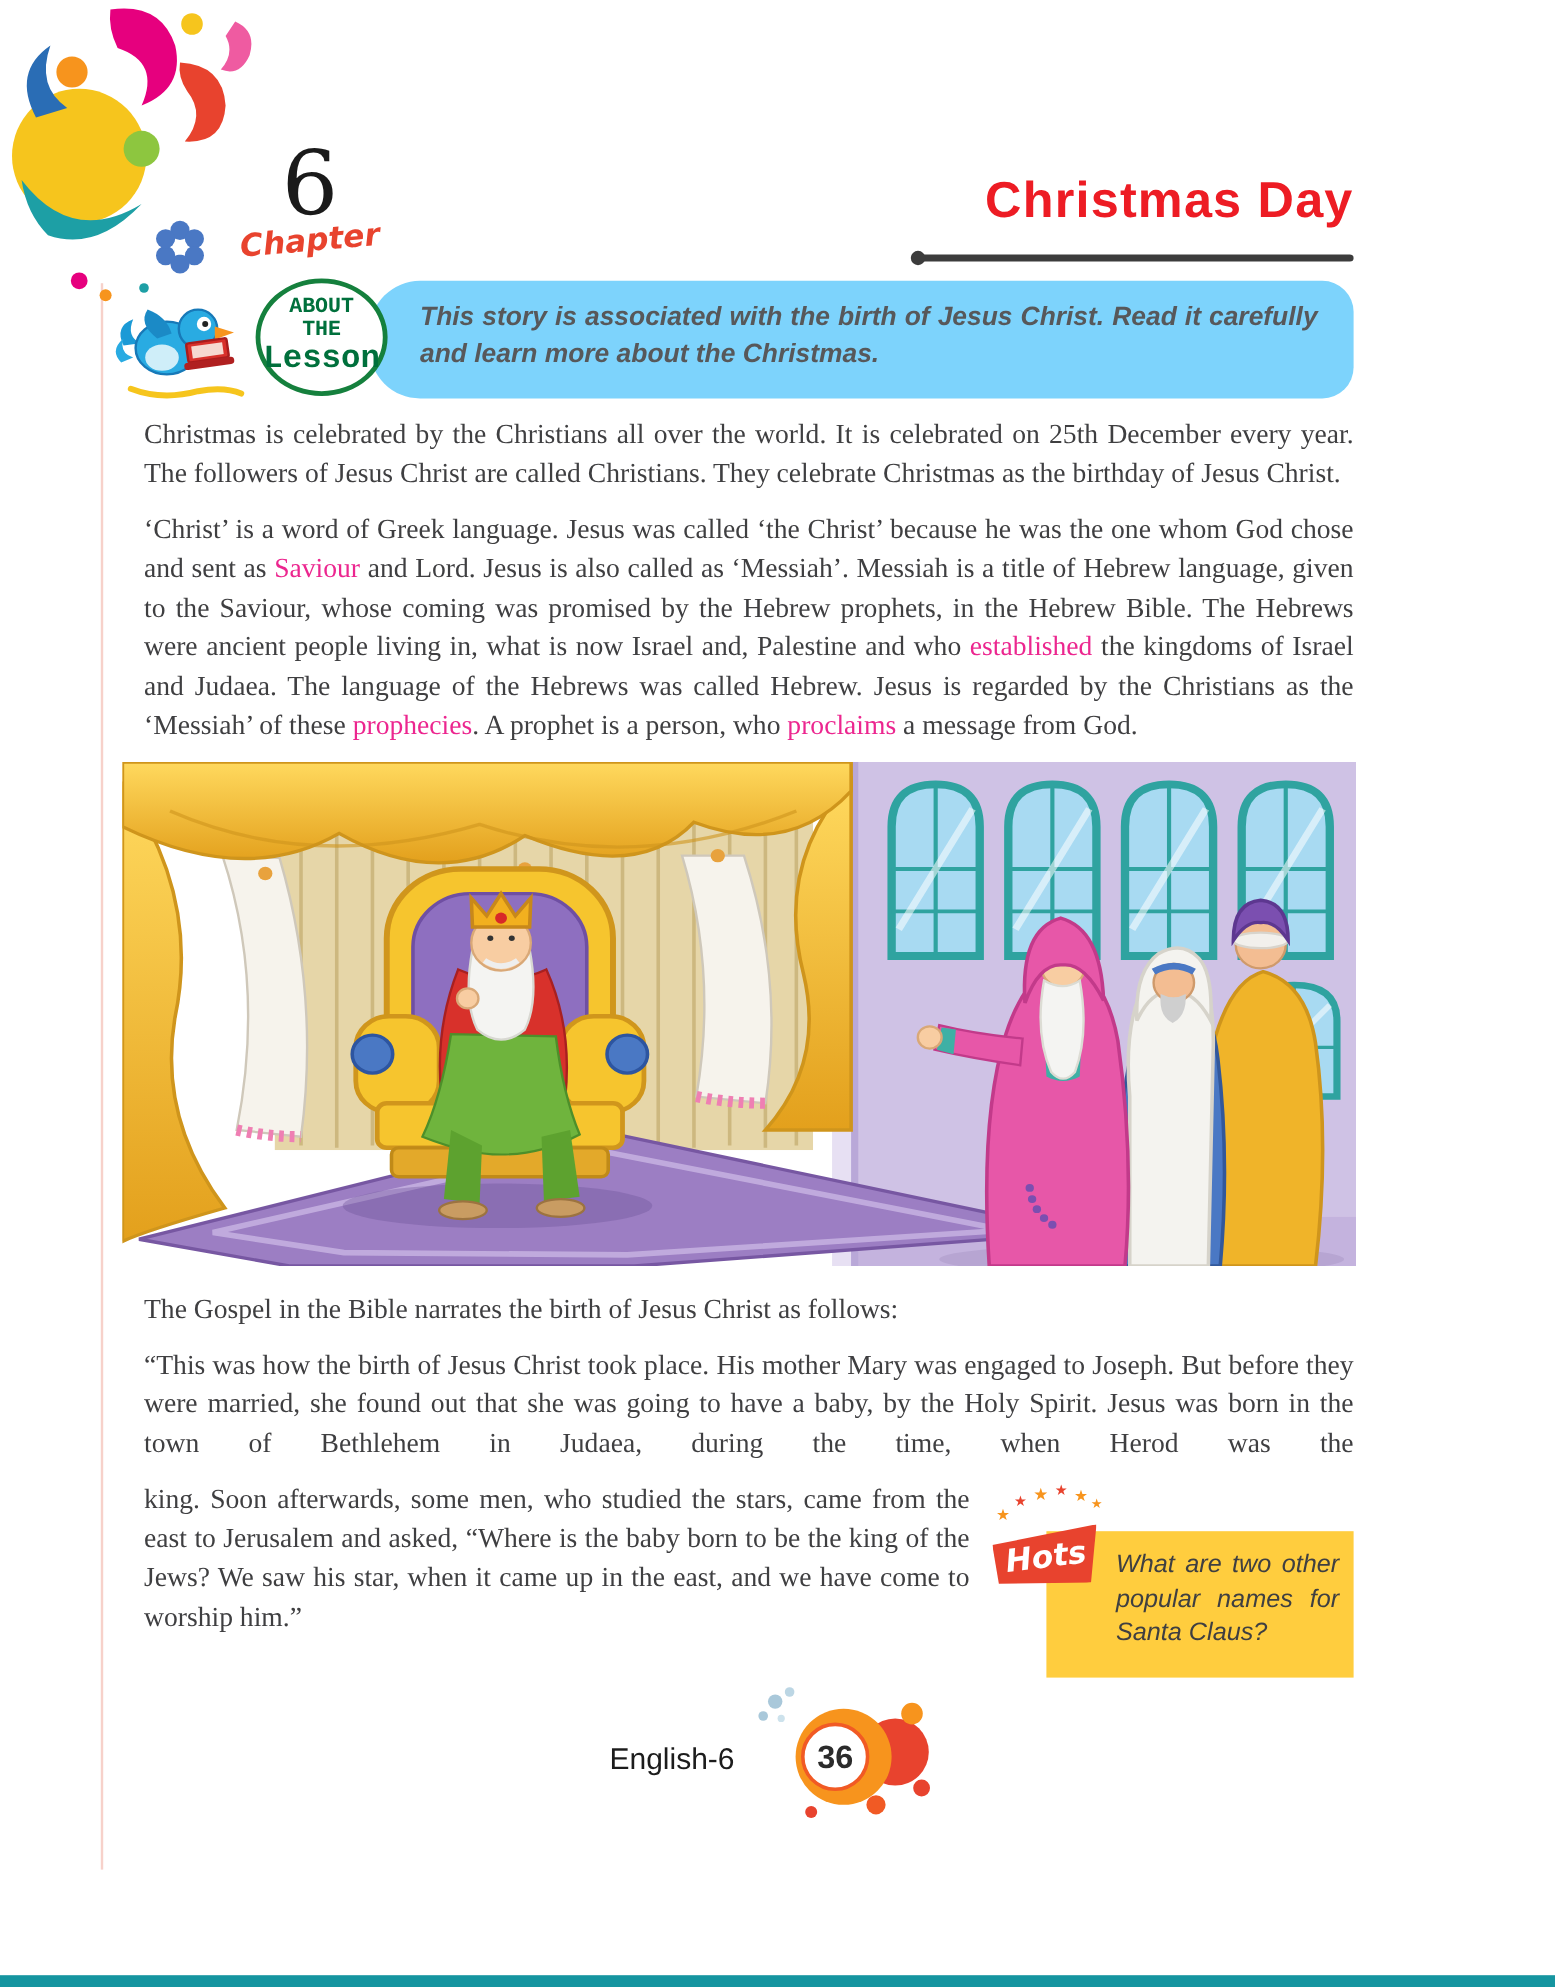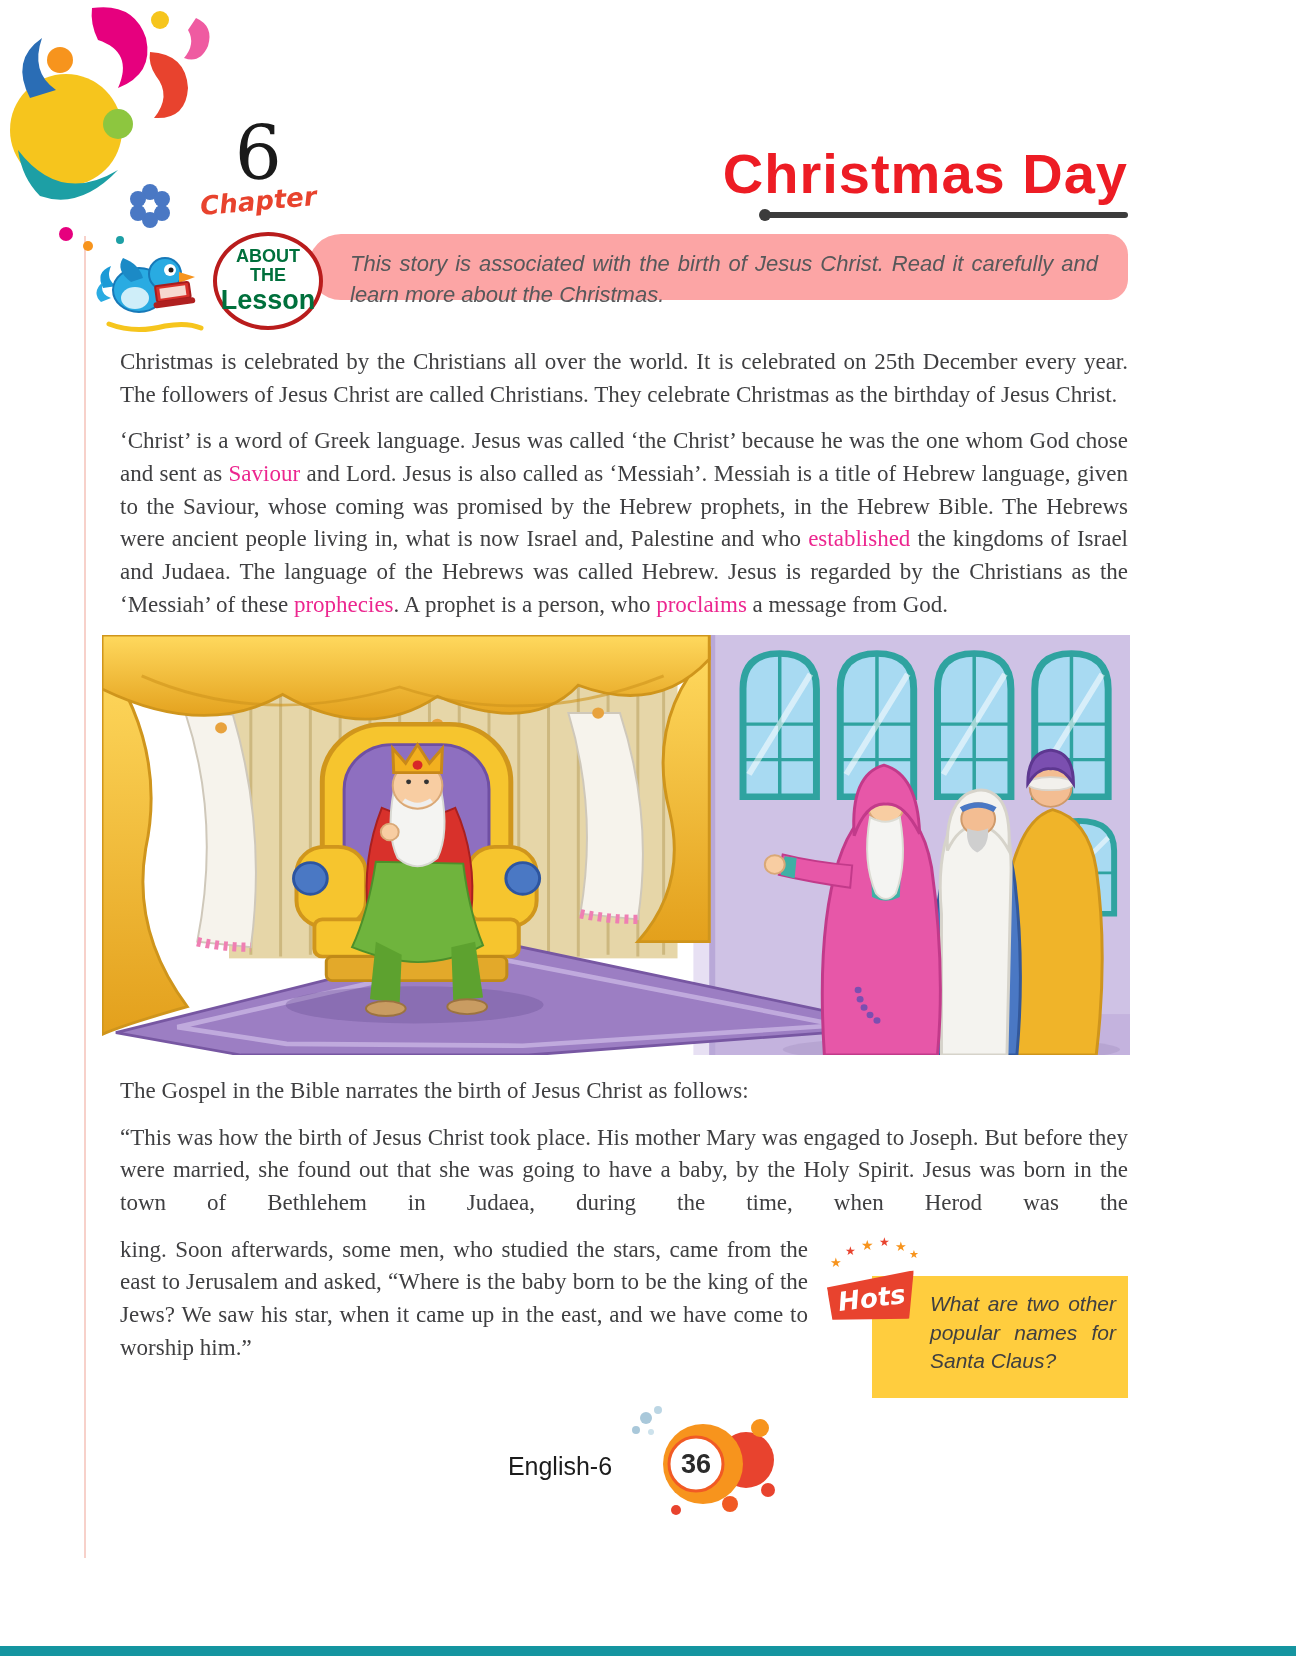--- a/index.html
+++ b/index.html
@@ -8,34 +8,34 @@
   .left-rule{position:absolute;left:84px;top:236px;width:2px;height:1322px;background:#f3beb4;opacity:.7;}
 
   
   .header{position:relative;height:232px;}
   .deco{position:absolute;left:0;top:0;}
   .chapter{position:absolute;left:200px;top:116px;text-align:center;}
   .chapter-num{font-family:"DejaVu Serif",serif;font-size:74px;line-height:1;color:#1a1a1a;}
   .chapter-label{font-family:"DejaVu Sans",sans-serif;font-style:italic;font-weight:bold;
                  font-size:26px;color:#e8432e;transform:rotate(-5deg);margin-top:-4px;}
   .title{position:absolute;right:168px;top:146px;font-family:"Liberation Sans",sans-serif;
-         font-weight:bold;font-size:56px;color:#ed1c24;letter-spacing:1px;line-height:1;}
+         font-weight:bold;font-size:42px;color:#ed1c24;letter-spacing:1px;line-height:1;}
   .title-rule{position:absolute;right:168px;top:212px;width:366px;height:6px;background:#3c3c3c;border-radius:3px;}
   .title-rule::before{content:"";position:absolute;left:-3px;top:-3px;width:12px;height:12px;border-radius:50%;background:#3c3c3c;}
 
   
   .about-row{position:relative;height:100px;margin:0 168px 14px 95px;}
   .bird-icon{position:absolute;left:0;bottom:-4px;}
-  .about-box{position:absolute;left:213px;right:0;top:2px;height:66px;background:#fca5a5;
-             border-radius:42px 26px 26px 42px;}
+  .about-box{position:absolute;left:213px;right:0;top:2px;height:98px;background:#7dd3fc;
+             border-radius:42px 26px 26px 42px;font-weight:bold;}
   .about-text{margin:15px 30px 0 42px;font-family:"Liberation Sans",sans-serif;font-style:italic;
               font-size:22px;color:#57585a;line-height:1.4;text-align:justify;}
   .badge{position:absolute;left:118px;top:0;width:110px;height:98px;background:#fff;
-         border:4px solid #b91c1c;border-radius:50%;display:flex;flex-direction:column;
-         justify-content:center;align-items:center;font-family:Liberation Sans, sans-serif;
+         border:4px solid #15803d;border-radius:50%;display:flex;flex-direction:column;
+         justify-content:center;align-items:center;font-family:Liberation Mono, monospace;
          font-weight:bold;color:#00703c;box-sizing:border-box;}
   .badge .bl{font-size:18px;line-height:1.08;}
   .badge .bl3{font-size:27px;line-height:1.1;}
 
   
   .content{margin:0 168px 0 104px;font-size:23px;line-height:1.42;text-align:justify;}
   .content p{margin:0 0 14px 16px;}
   .hl{color:#ec268f;}
   .p4a{text-align-last:justify;}
   .illu{margin:2px 0 10px -2px;}

